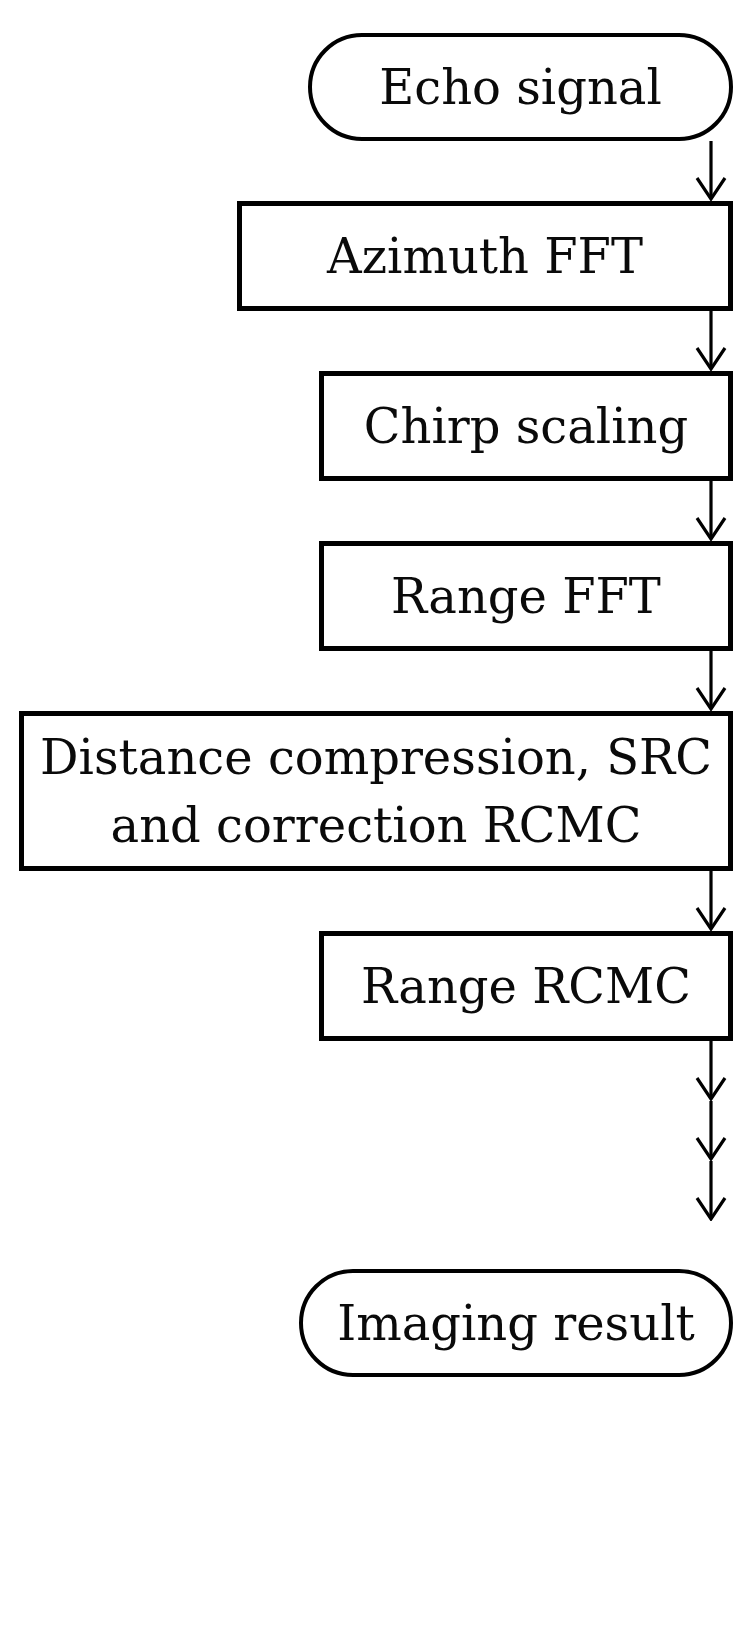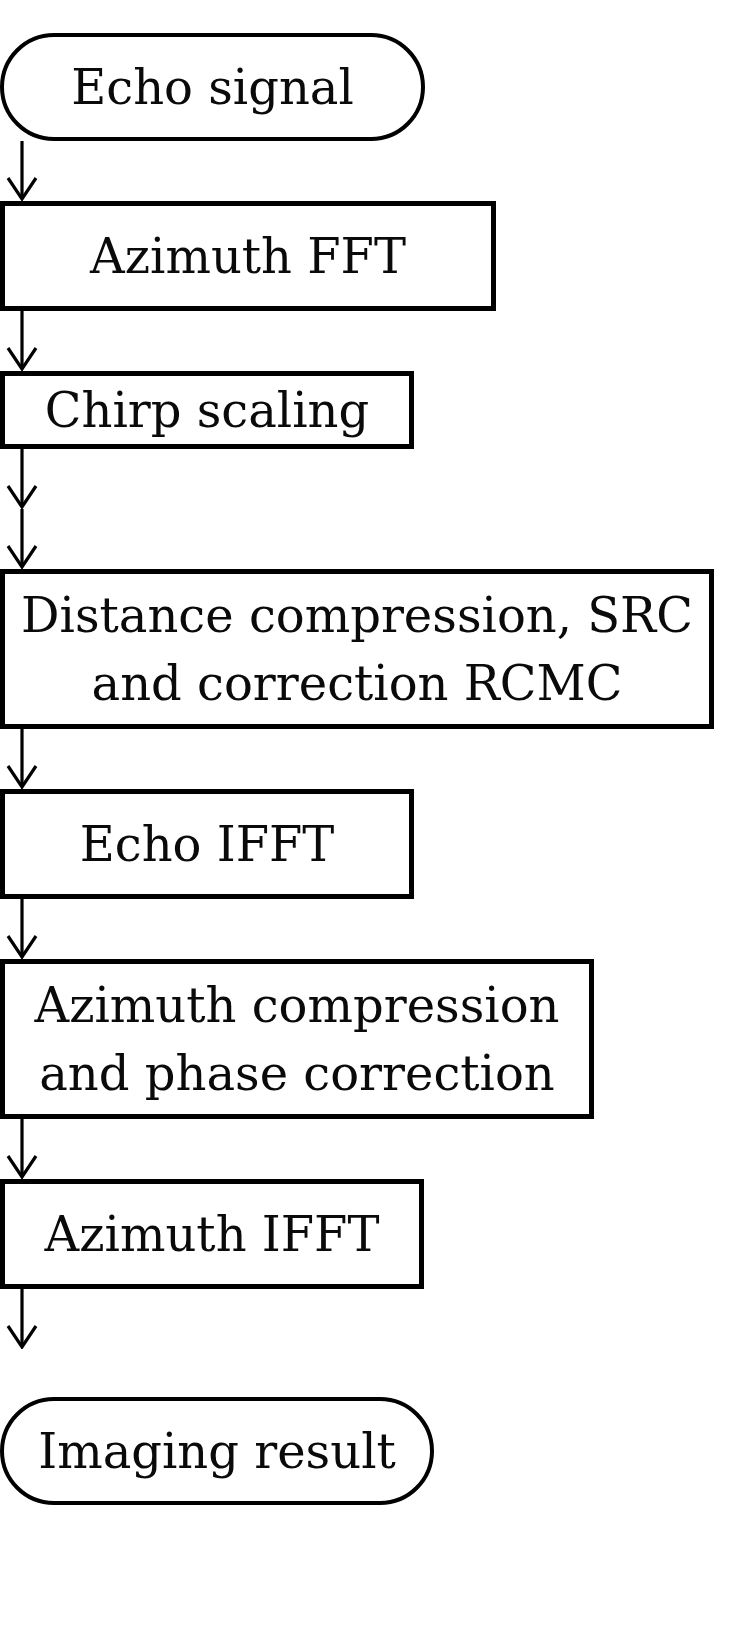--- a/index.html
+++ b/index.html
@@ -7,21 +7,21 @@
     padding: 0;
     background: #ffffff;
   }
   .canvas {
     position: relative;
     width: 733px;
     height: 1646px;
     background: #ffffff;
     display: flex;
     flex-direction: column;
-    align-items: flex-start;
+    align-items: flex-end;
     padding-top: 33px;
     box-sizing: border-box;
     font-family: "DejaVu Serif", "Liberation Serif", serif;
   }
   .node {
     box-sizing: border-box;
     display: flex;
     align-items: center;
     justify-content: center;
     text-align: center;
@@ -32,21 +32,21 @@
     line-height: 1.42;
     white-space: pre-line;
     flex-shrink: 0;
   }
   .stadium {
     border-width: 4px;
     border-radius: 54px;
   }
   .n-echo    { width: 425px; height: 108px; }
   .n-azfft   { width: 496px; height: 110px; }
-  .n-chirp   { width: 414px; height: 78px; }
+  .n-chirp   { width: 414px; height: 110px; }
   .n-rgfft   { width: 414px; height: 110px; }
   .n-dist    { width: 714px; height: 160px; }
   .n-rgifft  { width: 414px; height: 110px; }
   .n-azcomp  { width: 594px; height: 160px; }
   .n-azifft  { width: 424px; height: 110px; }
   .n-result  { width: 434px; height: 108px; margin-top: 48px; }
   .arrow {
     flex-shrink: 0;
     display: block;
   }
@@ -76,58 +76,54 @@
 
   <div class="node n-chirp">
     <span>Chirp scaling</span>
   </div>
 
   <svg class="arrow" width="44" height="60" viewBox="0 0 44 60">
     <line x1="22" y1="0" x2="22" y2="57" stroke="#000" stroke-width="3.2"></line>
     <polyline points="8,37 22,58 36,37" fill="none" stroke="#000" stroke-width="3.2"></polyline>
   </svg>
 
+  <div class="node n-rgfft">
+    <span>Range FFT</span>
+  </div>
 
   <svg class="arrow" width="44" height="60" viewBox="0 0 44 60">
     <line x1="22" y1="0" x2="22" y2="57" stroke="#000" stroke-width="3.2"></line>
     <polyline points="8,37 22,58 36,37" fill="none" stroke="#000" stroke-width="3.2"></polyline>
   </svg>
 
   <div class="node n-dist">
     <span>Distance compression, SRC
 and correction RCMC</span>
   </div>
 
   <svg class="arrow" width="44" height="60" viewBox="0 0 44 60">
     <line x1="22" y1="0" x2="22" y2="57" stroke="#000" stroke-width="3.2"></line>
     <polyline points="8,37 22,58 36,37" fill="none" stroke="#000" stroke-width="3.2"></polyline>
   </svg>
 
   <div class="node n-rgifft">
-    <span>Echo IFFT</span>
+    <span>Range RCMC</span>
   </div>
 
   <svg class="arrow" width="44" height="60" viewBox="0 0 44 60">
     <line x1="22" y1="0" x2="22" y2="57" stroke="#000" stroke-width="3.2"></line>
     <polyline points="8,37 22,58 36,37" fill="none" stroke="#000" stroke-width="3.2"></polyline>
   </svg>
 
-  <div class="node n-azcomp">
-    <span>Azimuth compression
-and phase correction</span>
-  </div>
 
   <svg class="arrow" width="44" height="60" viewBox="0 0 44 60">
     <line x1="22" y1="0" x2="22" y2="57" stroke="#000" stroke-width="3.2"></line>
     <polyline points="8,37 22,58 36,37" fill="none" stroke="#000" stroke-width="3.2"></polyline>
   </svg>
 
-  <div class="node n-azifft">
-    <span>Azimuth IFFT</span>
-  </div>
 
   <svg class="arrow" width="44" height="60" viewBox="0 0 44 60">
     <line x1="22" y1="0" x2="22" y2="57" stroke="#000" stroke-width="3.2"></line>
     <polyline points="8,37 22,58 36,37" fill="none" stroke="#000" stroke-width="3.2"></polyline>
   </svg>
 
   <div class="node stadium n-result">
     <span>Imaging result</span>
   </div>
 

